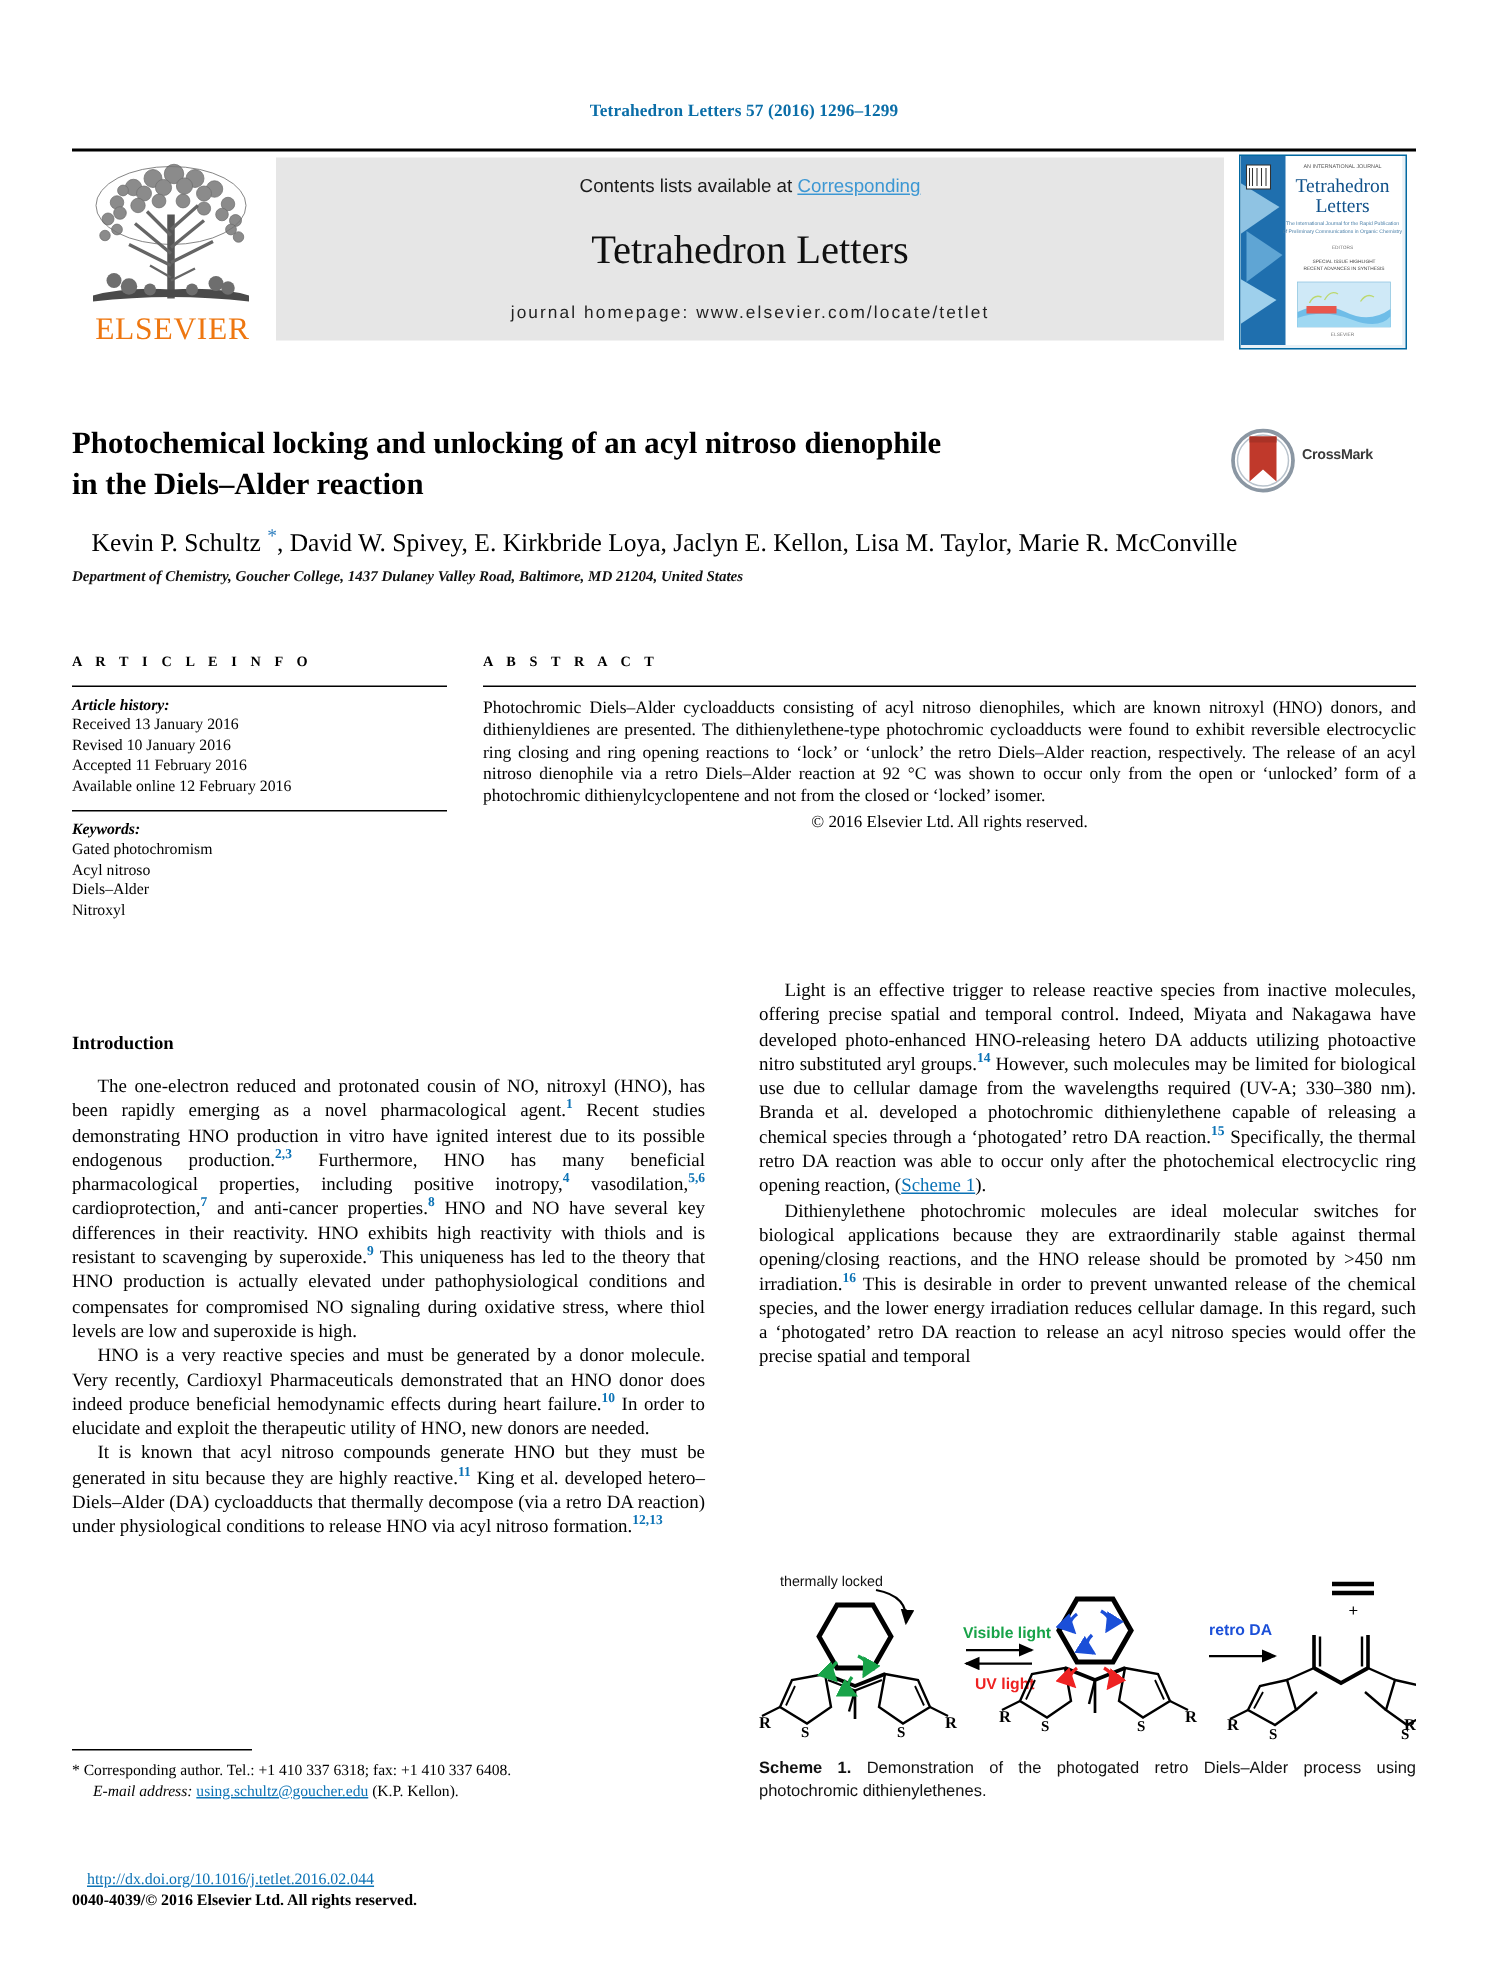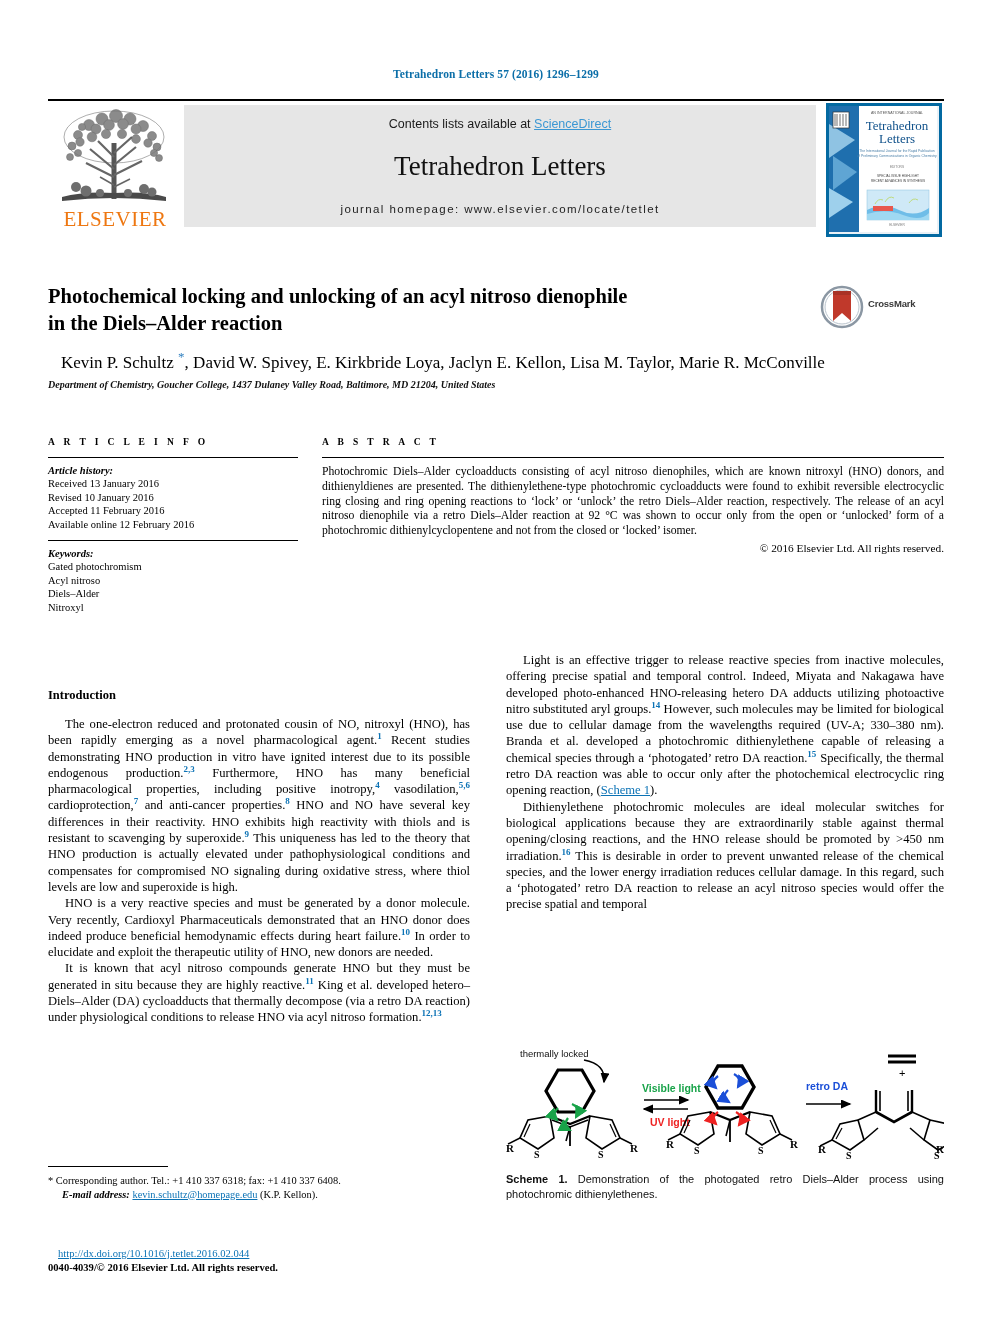--- a/index.html
+++ b/index.html
@@ -100,21 +100,21 @@
     font-family: "Liberation Sans", sans-serif;
     font-size: 11.5px;
     letter-spacing: 1.4px;
     color: #222;
   }
   .cover-thumb {
     position: absolute;
     left: 778px; top: 4px;
     width: 110px;
     height: 128px;
-    border: 3px solid #0369a1;
+    border: 1px solid #0369a1;
     background: #e9f1f7;
     overflow: hidden;
   }
 
   
   .title-block {
     position: absolute;
     left: 48px; top: 283px;
     width: 896px;
   }
@@ -208,21 +208,21 @@
     font-family: "Liberation Serif", serif;
     font-size: 11.7px;
     line-height: 14.8px;
     text-align: justify;
     color: #000;
   }
   .abstract-copy {
     margin-top: 3px;
     font-family: "Liberation Serif", serif;
     font-size: 11.3px;
-    text-align: right;
+    text-align: center;
   }
 
   
   .body-left {
     position: absolute;
     left: 48px; top: 688px;
     width: 422px;
   }
   .body-right {
     position: absolute;
@@ -267,21 +267,21 @@
     background: #000;
     margin-bottom: 7px;
   }
   .footnote-line {
     font-family: "Liberation Serif", serif;
     font-size: 10.4px;
     line-height: 13.5px;
   }
   .footnote-line .ital {
     font-style: italic;
-    font-weight: bold;
+    font-weight: normal;
   }
   .link-blue { color: #0b72b5; }
   .doi-block {
     position: absolute;
     left: 48px; top: 1247px;
     width: 430px;
     font-family: "Liberation Serif", serif;
     font-size: 10.6px;
     line-height: 14px;
   }
@@ -368,21 +368,21 @@
             <circle cx="44" cy="86" r="4"></circle>
               <circle cx="72" cy="86" r="4"></circle>
           </g>
         </g>
       </svg>
       <div class="elsevier-word">ELSEVIER</div>
     </div>
 
     <div class="journal-band">
       <div class="contents-line">
-        <span>Contents lists available at </span><a class="sd-link" href="#">ScienceDirect</a>
+        <span>Contents lists available at </span><a class="sd-link" href="#">Corresponding</a>
       </div>
       <div class="journal-title">Tetrahedron Letters</div>
       <div class="journal-home">journal homepage: www.elsevier.com/locate/tetlet</div>
     </div>
 
     <div class="cover-thumb">
       <svg width="108" height="126" viewBox="0 0 108 126">
         <rect x="0" y="0" width="108" height="126" fill="#ffffff"></rect>
         <rect x="0" y="0" width="30" height="126" fill="#1f6fae"></rect>
         <polygon points="0,18 26,34 0,52" fill="#8fc3e3"></polygon>
@@ -490,21 +490,21 @@
     </p>
   </div>
 
   <div class="footnote">
     <div class="footnote-rule"></div>
     <div class="footnote-line">
       <span>*</span><span> Corresponding author. Tel.: +1 410 337 6318; fax: +1 410 337 6408.</span>
     </div>
     <div class="footnote-line" style="padding-left:14px;">
       <span class="ital">E-mail address:</span>
-      <a class="link-blue" href="#">kevin.schultz@homepage.edu</a><span> (K.P. Kellon).</span>
+      <a class="link-blue" href="#">using.schultz@goucher.edu</a><span> (K.P. Kellon).</span>
     </div>
   </div>
 
   <div class="doi-block">
     <a class="doi" href="#">http://dx.doi.org/10.1016/j.tetlet.2016.02.044</a>
     <div class="issn">0040-4039/© 2016 Elsevier Ltd. All rights reserved.</div>
   </div>
 
   <div class="scheme-wrap">
     <div class="scheme-fig">

